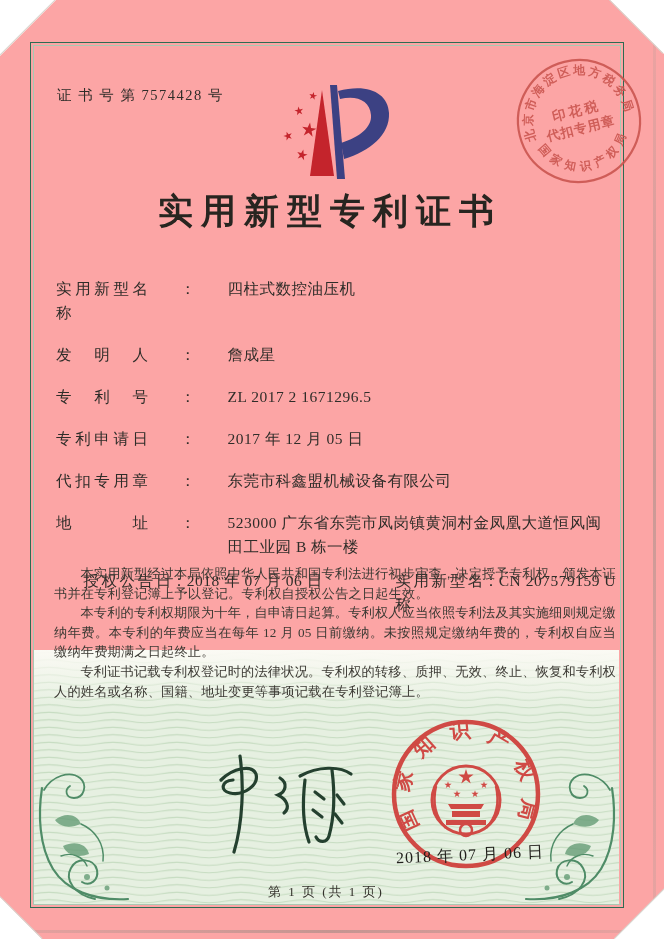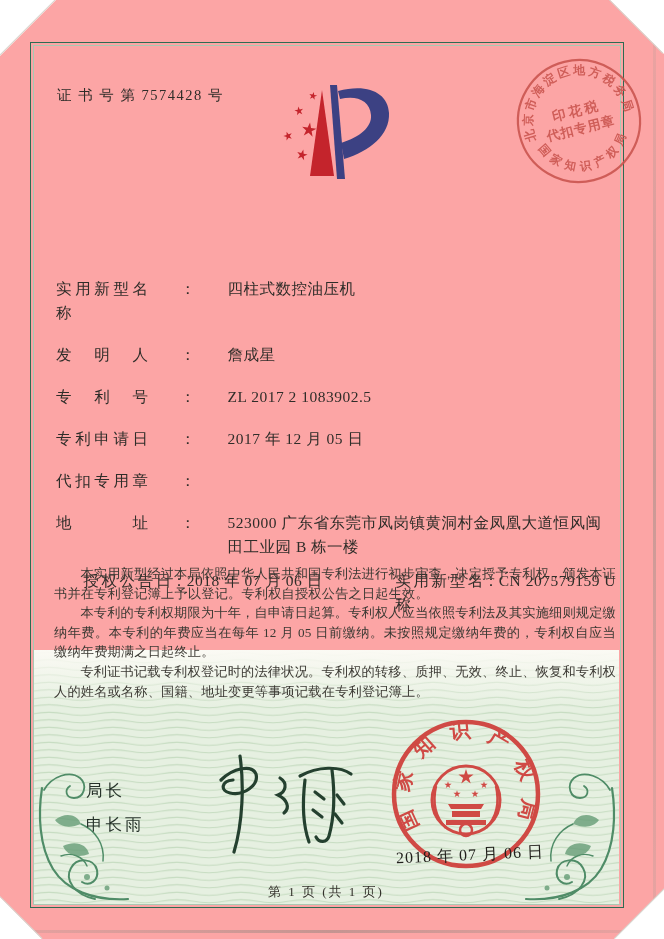--- a/index.html
+++ b/index.html
@@ -144,45 +144,47 @@
         <textPath href="#tsTop">北京市海淀区地方税务局</textPath>
       </text>
       <text font-size="11.5" font-weight="bold" textLength="110" lengthAdjust="spacing">
         <textPath href="#tsBot">国家知识产权局</textPath>
       </text>
       <text x="74" y="68" text-anchor="middle" font-size="13.5" font-weight="bold" letter-spacing="3">印花税</text>
       <text x="74" y="86" text-anchor="middle" font-size="13" font-weight="bold" letter-spacing="1">代扣专用章</text>
     </g>
   </svg>
 
+  <div class="title">实用新型专利证书</div>
 
   <div class="fields">
     <div class="frow">
       <span class="flabel">实用新型名称</span>
         <span class="fcolon">：</span>
       <span class="fvalue">四柱式数控油压机</span>
     </div>
     <div class="frow">
       <span class="flabel">发明人</span>
         <span class="fcolon">：</span>
       <span class="fvalue">詹成星</span>
     </div>
     <div class="frow">
       <span class="flabel">专利号</span>
         <span class="fcolon">：</span>
-      <span class="fvalue">ZL 2017 2 1083902.5</span>
+      <span class="fvalue">ZL 2017 2 1671296.5</span>
     </div>
     <div class="frow">
       <span class="flabel">专利申请日</span>
         <span class="fcolon">：</span>
       <span class="fvalue">2017 年 12 月 05 日</span>
     </div>
     <div class="frow">
       <span class="flabel">代扣专用章</span>
         <span class="fcolon">：</span>
+      <span class="fvalue">东莞市科鑫盟机械设备有限公司</span>
     </div>
     <div class="frow addr">
       <span class="flabel">地址</span>
         <span class="fcolon">：</span>
       <span class="fvalue">523000 广东省东莞市凤岗镇黄洞村金凤凰大道恒风闽田工业园 B 栋一楼</span>
     </div>
     <div class="grant-row">
       <span class="grant-left">
         <span class="flabel g">授权公告日</span>
           <span class="fcolon">：</span>
@@ -195,24 +197,20 @@
       </span>
     </div>
   </div>
 
   <div class="paras">
     <p>本实用新型经过本局依照中华人民共和国专利法进行初步审查，决定授予专利权，颁发本证书并在专利登记簿上予以登记。专利权自授权公告之日起生效。</p>
     <p>本专利的专利权期限为十年，自申请日起算。专利权人应当依照专利法及其实施细则规定缴纳年费。本专利的年费应当在每年 12 月 05 日前缴纳。未按照规定缴纳年费的，专利权自应当缴纳年费期满之日起终止。</p>
     <p>专利证书记载专利权登记时的法律状况。专利权的转移、质押、无效、终止、恢复和专利权人的姓名或名称、国籍、地址变更等事项记载在专利登记簿上。</p>
   </div>
 
-  <div class="signer">
-    <div>局长</div>
-    <div>申长雨</div>
-  </div>
 
   <svg class="signature" width="170" height="110" viewBox="0 0 170 110">
     <g fill="none" stroke="#24402f" stroke-width="3.2" stroke-linecap="round">
       <path d="M33,30 C45,18 64,14 68,24 C71,35 56,46 42,43 C32,41 33,31 45,30"></path>
       <path d="M52,6 C56,34 55,72 46,102"></path>
       <path d="M92,28 C100,33 98,42 90,45 C98,49 103,57 96,63"></path>
       <path d="M117,30 C114,55 116,78 121,92"></path>
       <path d="M112,26 C130,16 152,16 163,24"></path>
       <path d="M144,20 C147,44 146,68 141,86 C139,93 131,93 128,87"></path>
       <path d="M127,42 l9,7"></path>

